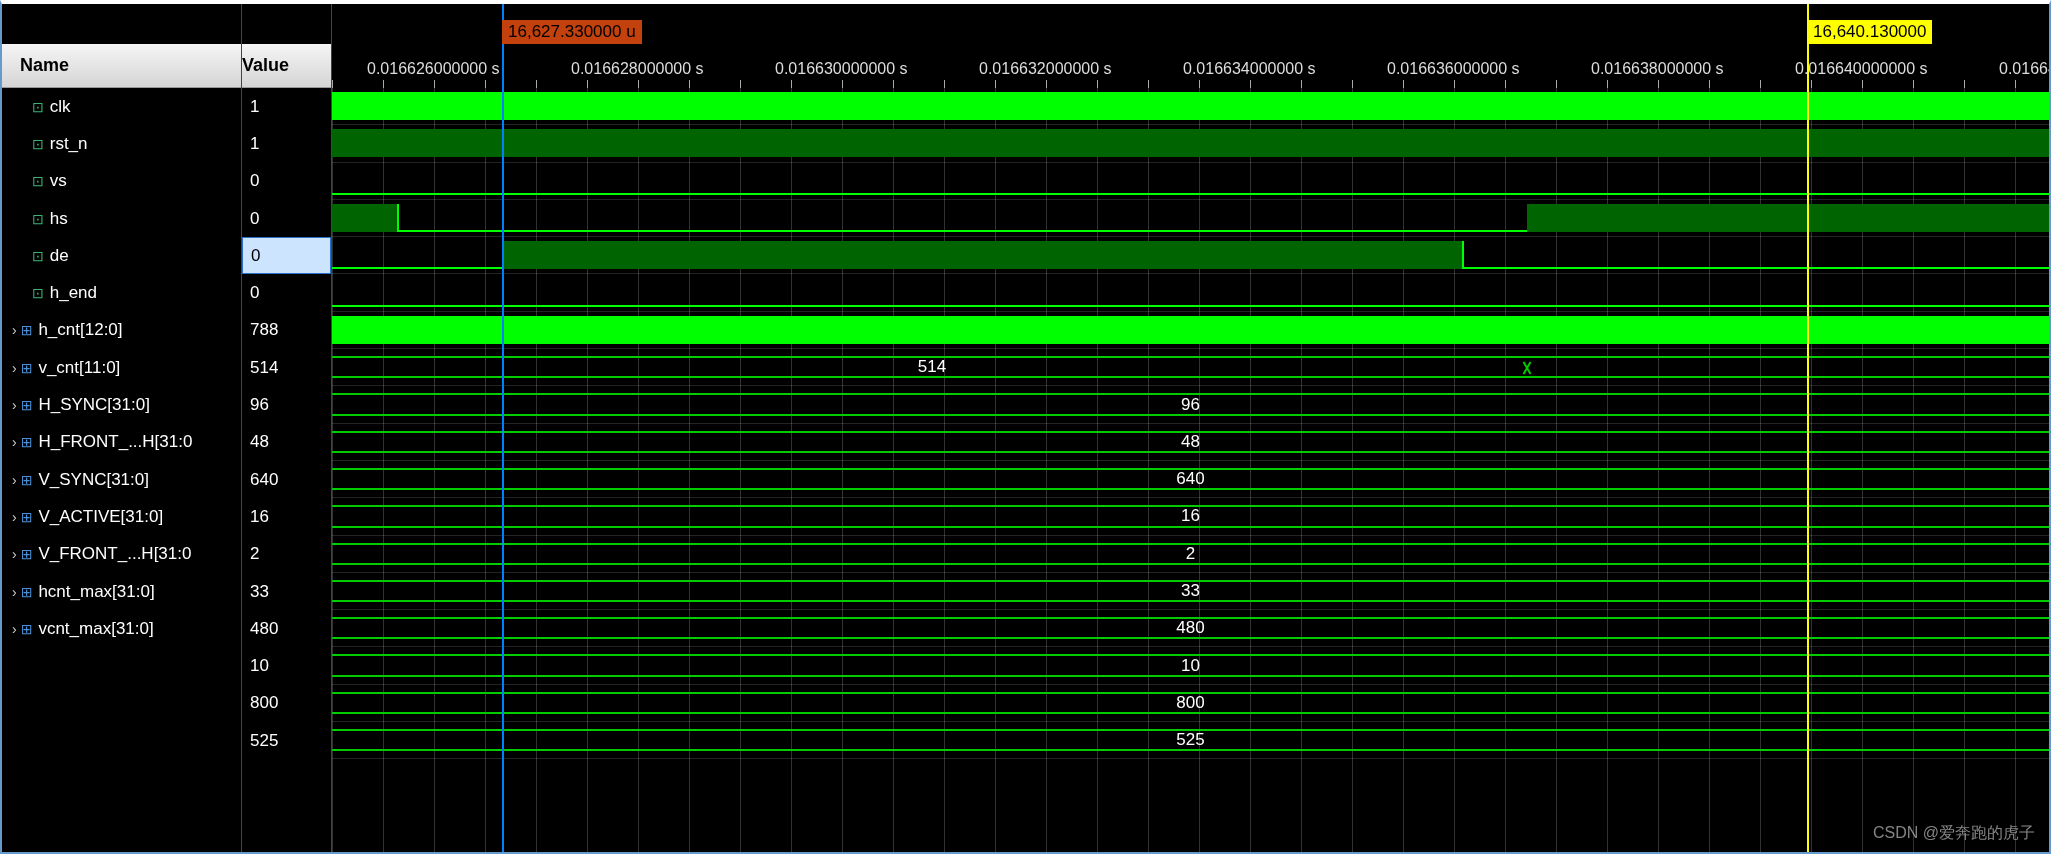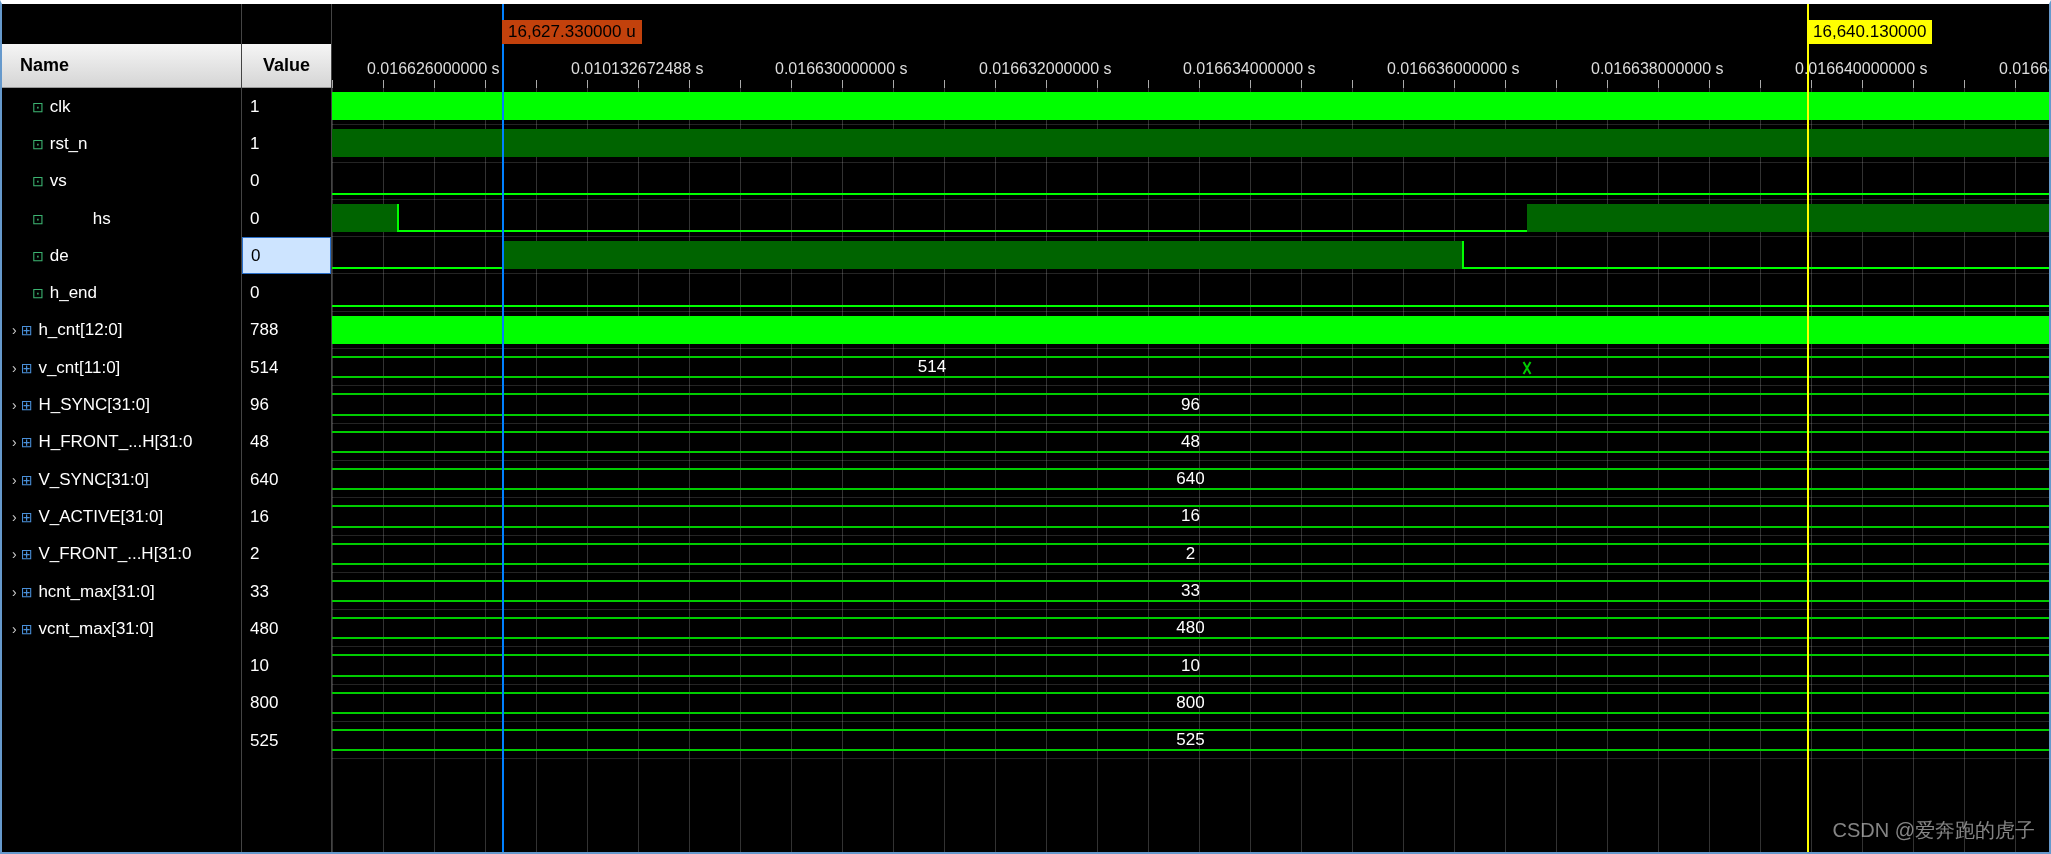--- a/index.html
+++ b/index.html
@@ -3,21 +3,21 @@
 <meta charset="utf-8">
 <style>
   * { box-sizing: border-box; margin: 0; padding: 0; }
   html, body { width: 2051px; height: 854px; font-family: Arial, sans-serif; background: #000; color: #fff; overflow: hidden; }
   .app { display: flex; height: 100%; border: 2px solid #6699cc; border-top: 4px solid #fff; }
   .left-pane { width: 240px; background: #000; border-right: 1px solid #444; display: flex; flex-direction: column; }
   .value-pane { width: 90px; background: #000; border-right: 1px solid #444; display: flex; flex-direction: column; }
   .wave-pane { flex: 1; background: #000; position: relative; overflow: hidden; }
   .header-row { height: 44px; background: linear-gradient(#f5f5f5, #d5d5d5); color: #000; display: flex; align-items: center; font-weight: bold; font-size: 18px; border-bottom: 1px solid #999; }
   .name-header { padding-left: 18px; }
-  .value-header { justify-content: center; }
+  .value-header { }
   .signal-row { height: 37.3px; display: flex; align-items: center; font-size: 17px; padding-left: 10px; white-space: nowrap; overflow: hidden; }
   .signal-row.expandable::before { content: '›'; margin-right: 4px; color: #ccc; font-size: 14px; transform: rotate(0deg); display: inline-block; }
   .icon-scalar::before { content: '⊡'; color: #3cb371; margin-right: 6px; font-size: 14px; }
   .icon-bus::before { content: '⊞'; color: #4a90d9; margin-right: 6px; font-size: 14px; }
   .value-row { height: 37.3px; display: flex; align-items: center; font-size: 17px; padding-left: 8px; color: #fff; }
   .value-row.selected { background: #cde4ff; color: #000; border: 1px solid #2a6fc9; }
   .cursor-marker { position: absolute; top: 0; bottom: 0; width: 2px; z-index: 5; }
   .cursor-blue { background: #0080ff; }
   .cursor-yellow { background: #ffff00; }
   .cursor-label { position: absolute; top: 16px; padding: 2px 6px; font-size: 17px; white-space: nowrap; z-index: 6; }
@@ -32,21 +32,21 @@
   .wave-high { position: absolute; top: 4px; height: 28px; background: #00ff00; z-index: 2; }
   .wave-low-level { position: absolute; bottom: 4px; height: 2px; background: #00ff00; z-index: 2; }
   .wave-dark { background: #006400 !important; }
   .wave-edge { position: absolute; top: 4px; bottom: 4px; width: 2px; background: #00ff00; z-index: 2; }
   .bus-shape { position: absolute; top: 7px; bottom: 7px; left: 0; right: 0; border-top: 2px solid #00cc00; border-bottom: 2px solid #00cc00; z-index: 2; }
   .bus-label { position: absolute; top: 50%; left: 50%; transform: translate(-50%, -50%); font-size: 17px; color: #fff; z-index: 3; }
   .bus-x { position: absolute; top: 6px; bottom: 6px; width: 14px; z-index: 3; }
   .bus-x::before, .bus-x::after { content: ''; position: absolute; width: 100%; height: 2px; background: #00cc00; top: 50%; }
   .bus-x::before { transform: rotate(60deg); }
   .bus-x::after { transform: rotate(-60deg); }
-  .watermark { position: absolute; right: 14px; bottom: 8px; font-size: 20px; color: rgba(220,220,220,0.6); z-index: 20; }
+  .watermark { position: absolute; right: 14px; bottom: 8px; font-size: 16px; color: rgba(220,220,220,0.6); z-index: 20; }
   .top-spacer { height: 40px; background: #000; }
   .wave-top-spacer { height: 40px; background: #000; position: relative; }
 </style>
 </head>
 <body>
 
 <div class="app">
 
   <div class="left-pane">
     <div class="top-spacer"></div>
@@ -59,21 +59,21 @@
           <span>clk</span>
         </div>
         <div class="signal-row" style="padding-left: 30px;">
           <span class="icon-scalar"></span>
           <span>rst_n</span>
         </div>
         <div class="signal-row" style="padding-left: 30px;">
           <span class="icon-scalar"></span>
           <span>vs</span>
         </div>
-        <div class="signal-row" style="padding-left: 30px; gap: 43px;">
+        <div class="signal-row" style="padding-left: 30px;">
           <span class="icon-scalar"></span>
           <span>hs</span>
         </div>
         <div class="signal-row" style="padding-left: 30px;">
           <span class="icon-scalar"></span>
           <span>de</span>
         </div>
         <div class="signal-row" style="padding-left: 30px;">
           <span class="icon-scalar"></span>
           <span>h_end</span>
@@ -178,21 +178,21 @@
         <div class="tick" style="left: 1275px;"></div>
         <div class="tick" style="left: 1326px;"></div>
         <div class="tick" style="left: 1377px;"></div>
         <div class="tick" style="left: 1428px;"></div>
         <div class="tick" style="left: 1479px;"></div>
         <div class="tick" style="left: 1530px;"></div>
         <div class="tick" style="left: 1581px;"></div>
         <div class="tick" style="left: 1632px;"></div>
         <div class="tick" style="left: 1683px;"></div>
         <div class="tick-label" style="left: 35px;">0.016626000000 s</div>
-        <div class="tick-label" style="left: 239px;">0.010132672488 s</div>
+        <div class="tick-label" style="left: 239px;">0.016628000000 s</div>
         <div class="tick-label" style="left: 443px;">0.016630000000 s</div>
         <div class="tick-label" style="left: 647px;">0.016632000000 s</div>
         <div class="tick-label" style="left: 851px;">0.016634000000 s</div>
         <div class="tick-label" style="left: 1055px;">0.016636000000 s</div>
         <div class="tick-label" style="left: 1259px;">0.016638000000 s</div>
         <div class="tick-label" style="left: 1463px;">0.016640000000 s</div>
         <div class="tick-label" style="left: 1667px;">0.01664</div>
       </div>
     <div class="waves" id="waves" style="height: 771.4px;">
         <div class="grid-line" style="left: 0px;"></div>

